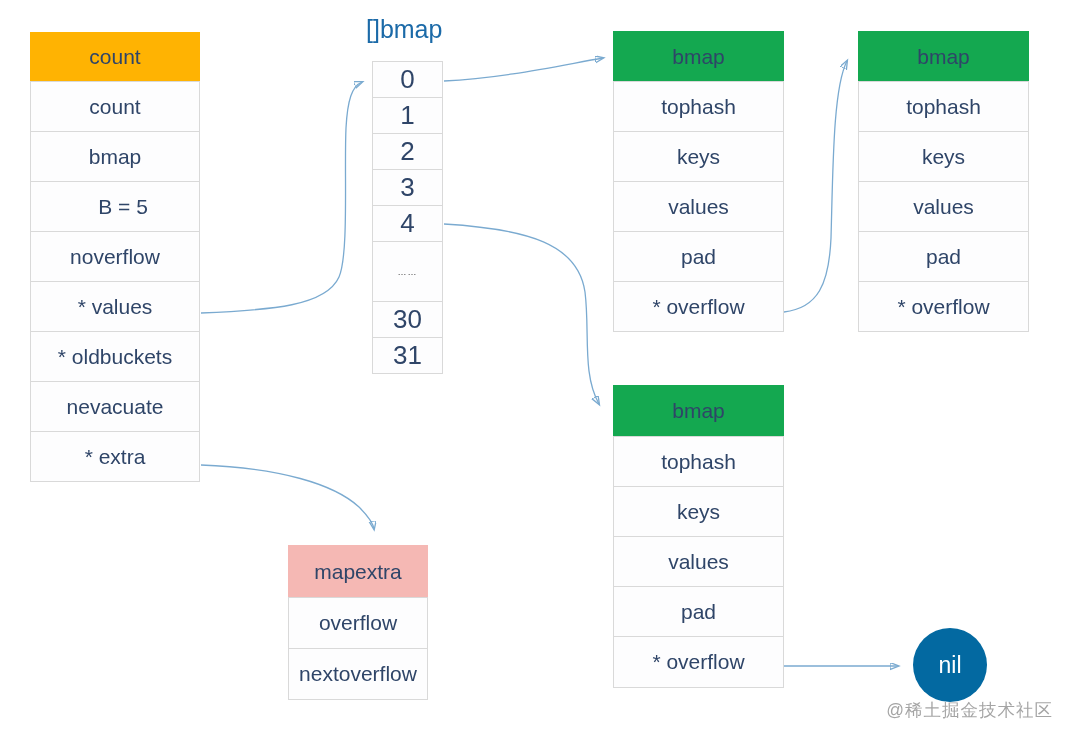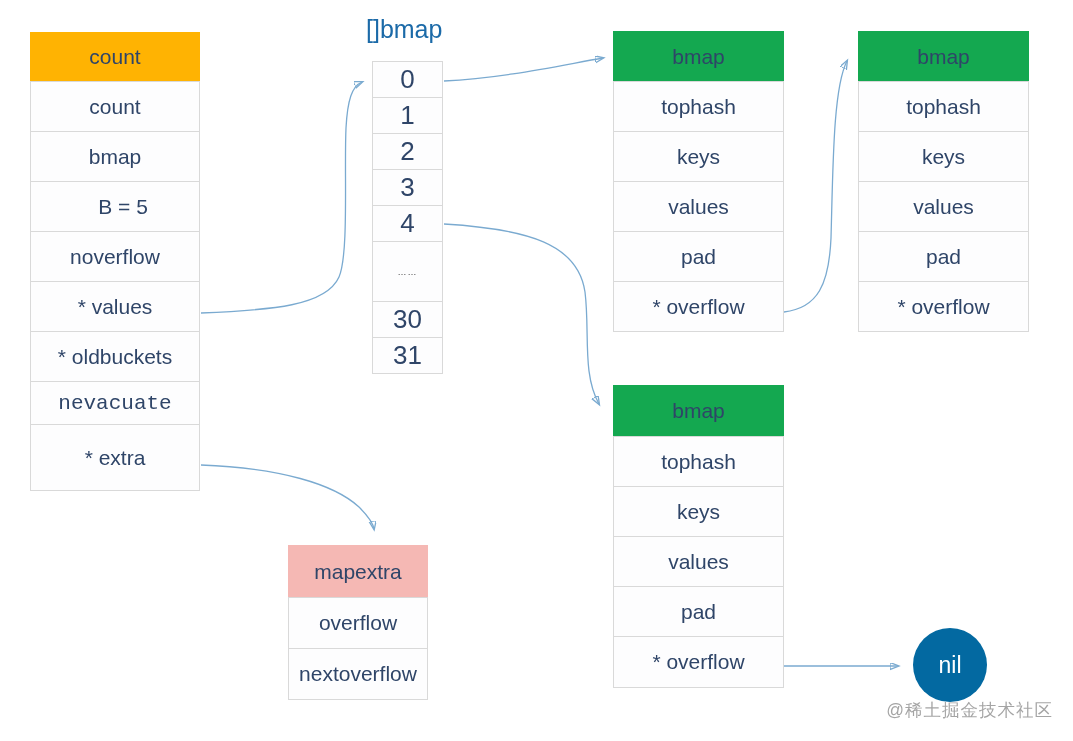--- a/index.html
+++ b/index.html
@@ -61,22 +61,22 @@
   </svg>
 
   <div class="tbl" style="left:30px;top:32px;width:170px;">
     <div class="hd hd-orange" style="height:50px;">count</div>
     <div class="row" style="height:51px;">count</div>
     <div class="row" style="height:51px;">bmap</div>
     <div class="row" style="height:51px;padding-left:16px;">B = 5</div>
     <div class="row" style="height:51px;">noverflow</div>
     <div class="row" style="height:51px;">* values</div>
     <div class="row" style="height:51px;">* oldbuckets</div>
-    <div class="row" style="height:44px;font-family:Liberation Mono, monospace;">nevacuate</div>
-    <div class="row" style="height:67px;text-align:center;">* extra</div>
+    <div class="row" style="height:51px;">nevacuate</div>
+    <div class="row" style="height:51px;text-align:center;">* extra</div>
   </div>
 
   <div class="array-label">[]bmap</div>
   <div class="tbl" style="left:372px;top:62px;width:71px;">
     <div class="arr-cell" style="height:37px;">0</div>
     <div class="arr-cell" style="height:37px;">1</div>
     <div class="arr-cell" style="height:37px;">2</div>
     <div class="arr-cell" style="height:37px;">3</div>
     <div class="arr-cell" style="height:37px;">4</div>
     <div class="arr-cell arr-dots" style="height:61px;">……</div>

